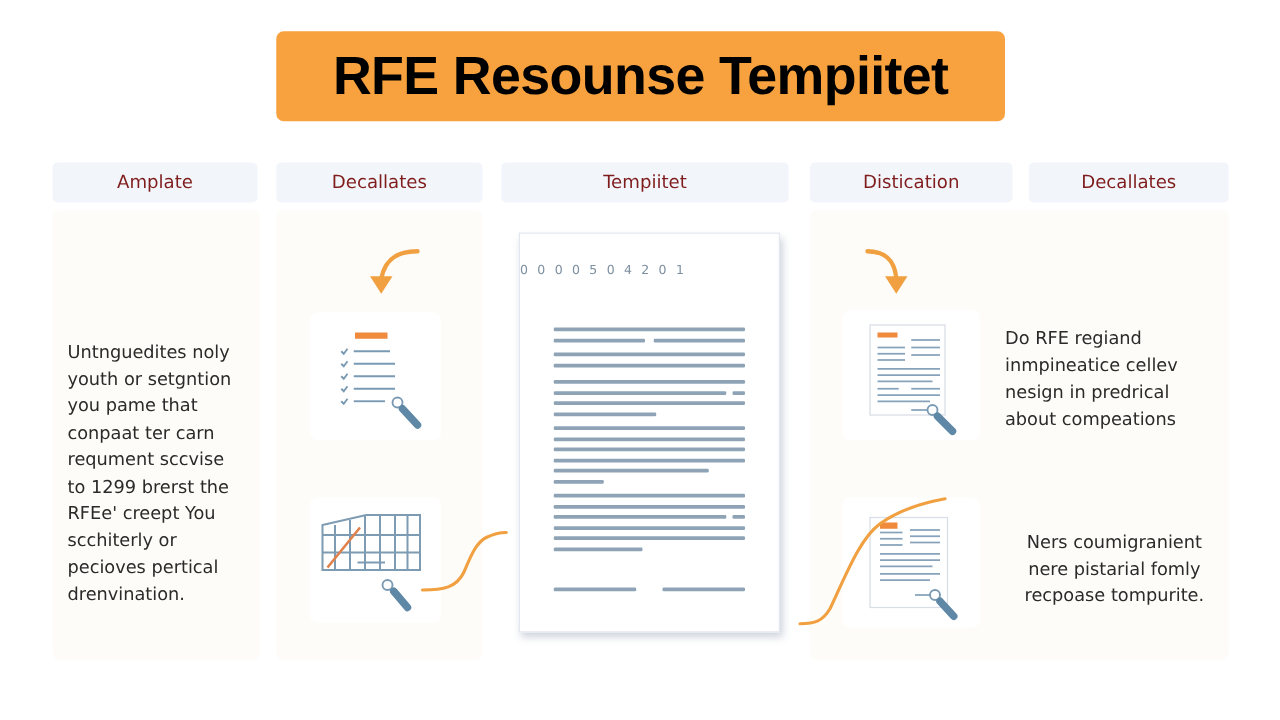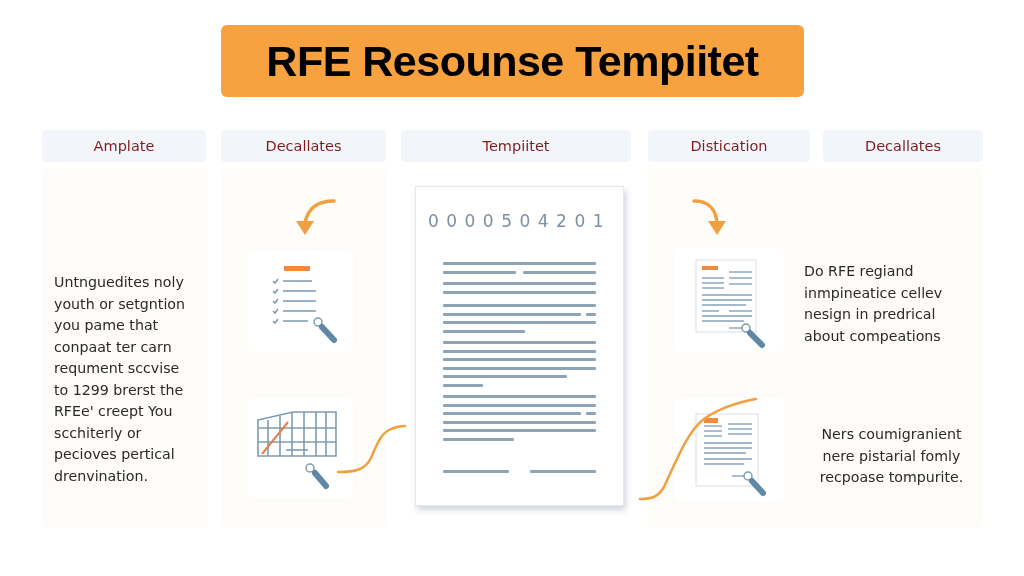--- a/index.html
+++ b/index.html
@@ -32,22 +32,22 @@
 
   .icon-card { position: absolute; background: #ffffff; border-radius: 6px; }
   .svg-abs { position: absolute; overflow: visible; }
 
   .doc {
     position: absolute; left: 415px; top: 186px; width: 209px; height: 320px;
     background: #ffffff; border: 1px solid #e4e8ee;
     box-shadow: 2px 4px 6px rgba(120,135,160,0.35);
   }
   .doc-number {
-    position: absolute; left: 0; right: 0; top: 24px; text-align: center;
-    font-family: "DejaVu Sans", sans-serif; font-size: 17px; letter-spacing: 7.5px;
+    position: absolute; left: 0; right: 0; top: 24px; text-align: left;
+    font-family: "DejaVu Sans", sans-serif; font-size: 10px; letter-spacing: 7.5px;
     color: #7d8fa0;
   }
   .doc-line { position: absolute; height: 3px; background: #8ea4b6; border-radius: 1px; }
 </style>
 </head>
 <body>
 
 <div class="title-banner">
   <span class="title-text">RFE Resounse Tempiitet</span>
 </div>

